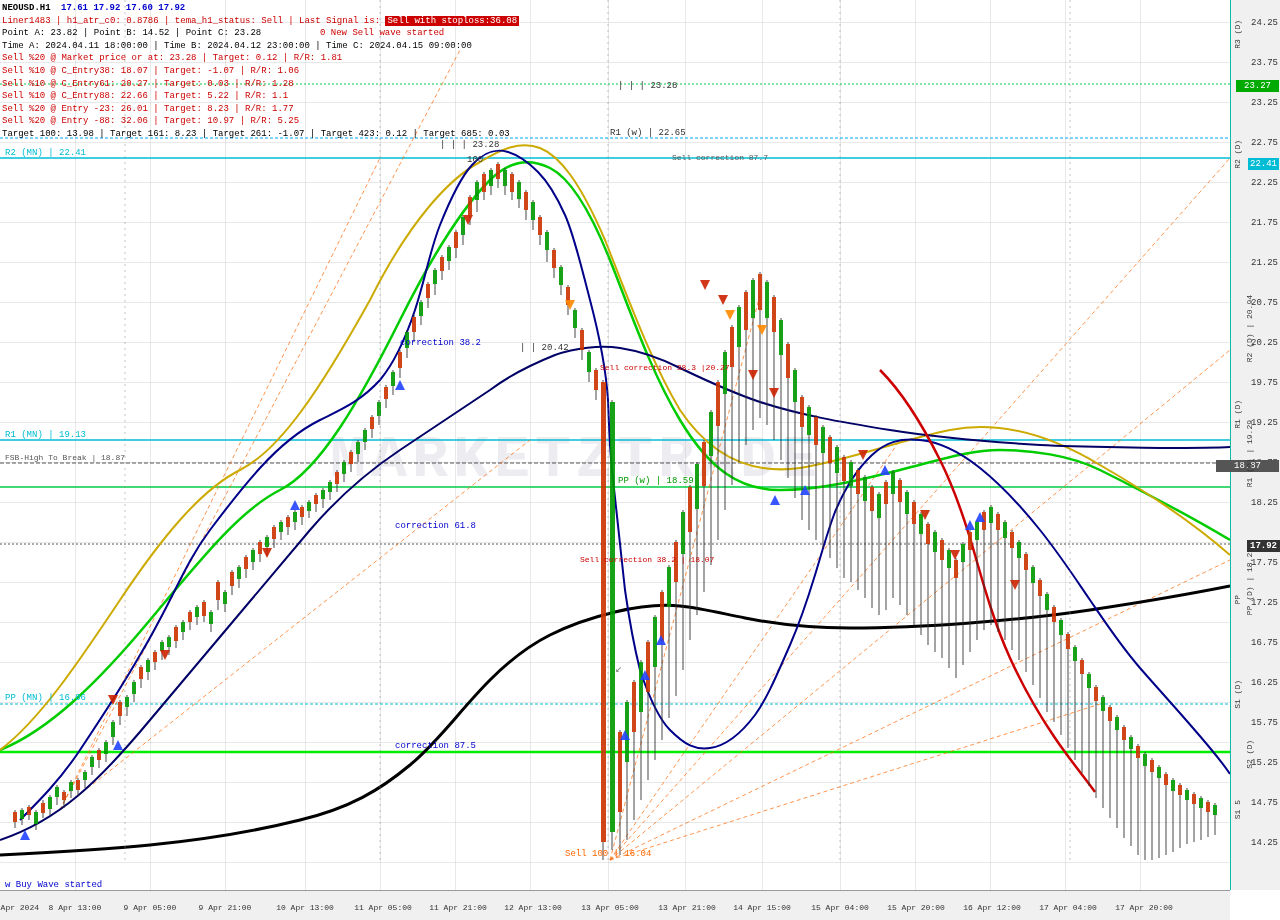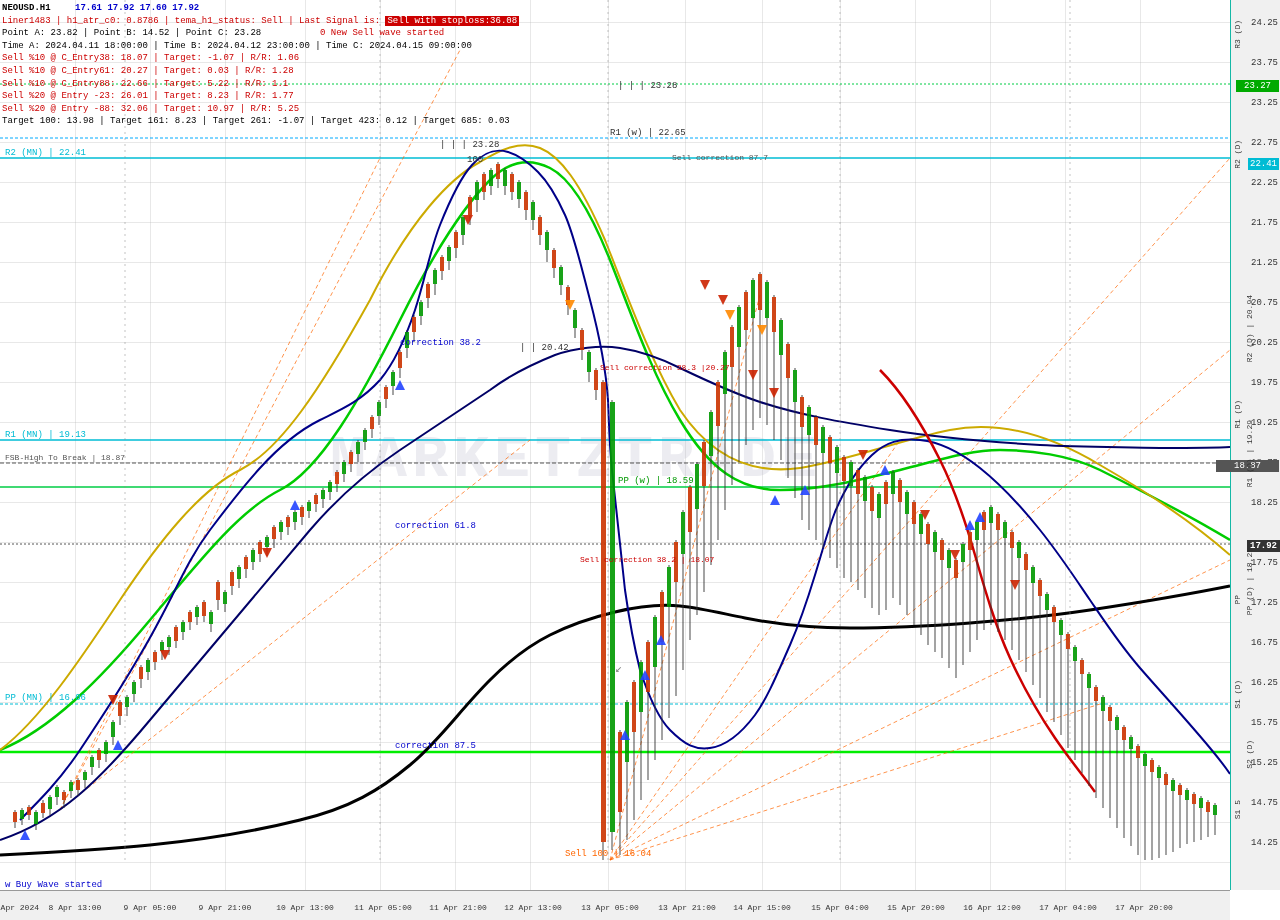--- a/index.html
+++ b/index.html
@@ -704,28 +704,29 @@
     <div class="time-label" style="left:840px">15 Apr 04:00</div>
     <div class="time-label" style="left:916px">15 Apr 20:00</div>
     <div class="time-label" style="left:992px">16 Apr 12:00</div>
     <div class="time-label" style="left:1068px">17 Apr 04:00</div>
     <div class="time-label" style="left:1144px">17 Apr 20:00</div>
   </div>
 
   <div id="info-panel">
     <div style="font-weight:bold; color:#000;">
       <span>NEOUSD.H1</span>
-      <span style="color:#0000cc; margin-left:19px;">17.61 17.92 17.60 17.92</span>
+      <span style="color:#0000cc; margin-left:5px;">17.61 17.92 17.60 17.92</span>
     </div>
     <div>
       <span style="color:#cc0000;">Liner1483 | h1_atr_c0: 0.8786 | tema_h1_status: Sell | Last Signal is:</span>
       <span style="background:#cc0000; color:white; padding:0 2px;">Sell with stoploss:36.08</span>
     </div>
     <div>Point A: 23.82 | Point B: 14.52 | Point C: 23.28</div>
     <div>Time A: 2024.04.11 18:00:00 | Time B: 2024.04.12 23:00:00 | Time C: 2024.04.15 09:00:00</div>
+    <div style="color:#cc0000;">Sell %20 @ Market price or at: 23.28 | Target: 0.12 | R/R: 1.81</div>
     <div style="color:#cc0000;">Sell %10 @ C_Entry38: 18.07 | Target: -1.07 | R/R: 1.06</div>
     <div style="color:#cc0000;">Sell %10 @ C_Entry61: 20.27 | Target: 0.03 | R/R: 1.28</div>
     <div style="color:#cc0000;">Sell %10 @ C_Entry88: 22.66 | Target: 5.22 | R/R: 1.1</div>
     <div style="color:#cc0000;font-family:Liberation Mono, monospace;">Sell %20 @ Entry -23: 26.01 | Target: 8.23 | R/R: 1.77</div>
     <div style="color:#cc0000;">Sell %20 @ Entry -88: 32.06 | Target: 10.97 | R/R: 5.25</div>
     <div style="color:#000;">Target 100: 13.98 | Target 161: 8.23 | Target 261: -1.07 | Target 423: 0.12 | Target 685: 0.03</div>
   </div>
 
 </div>
 

